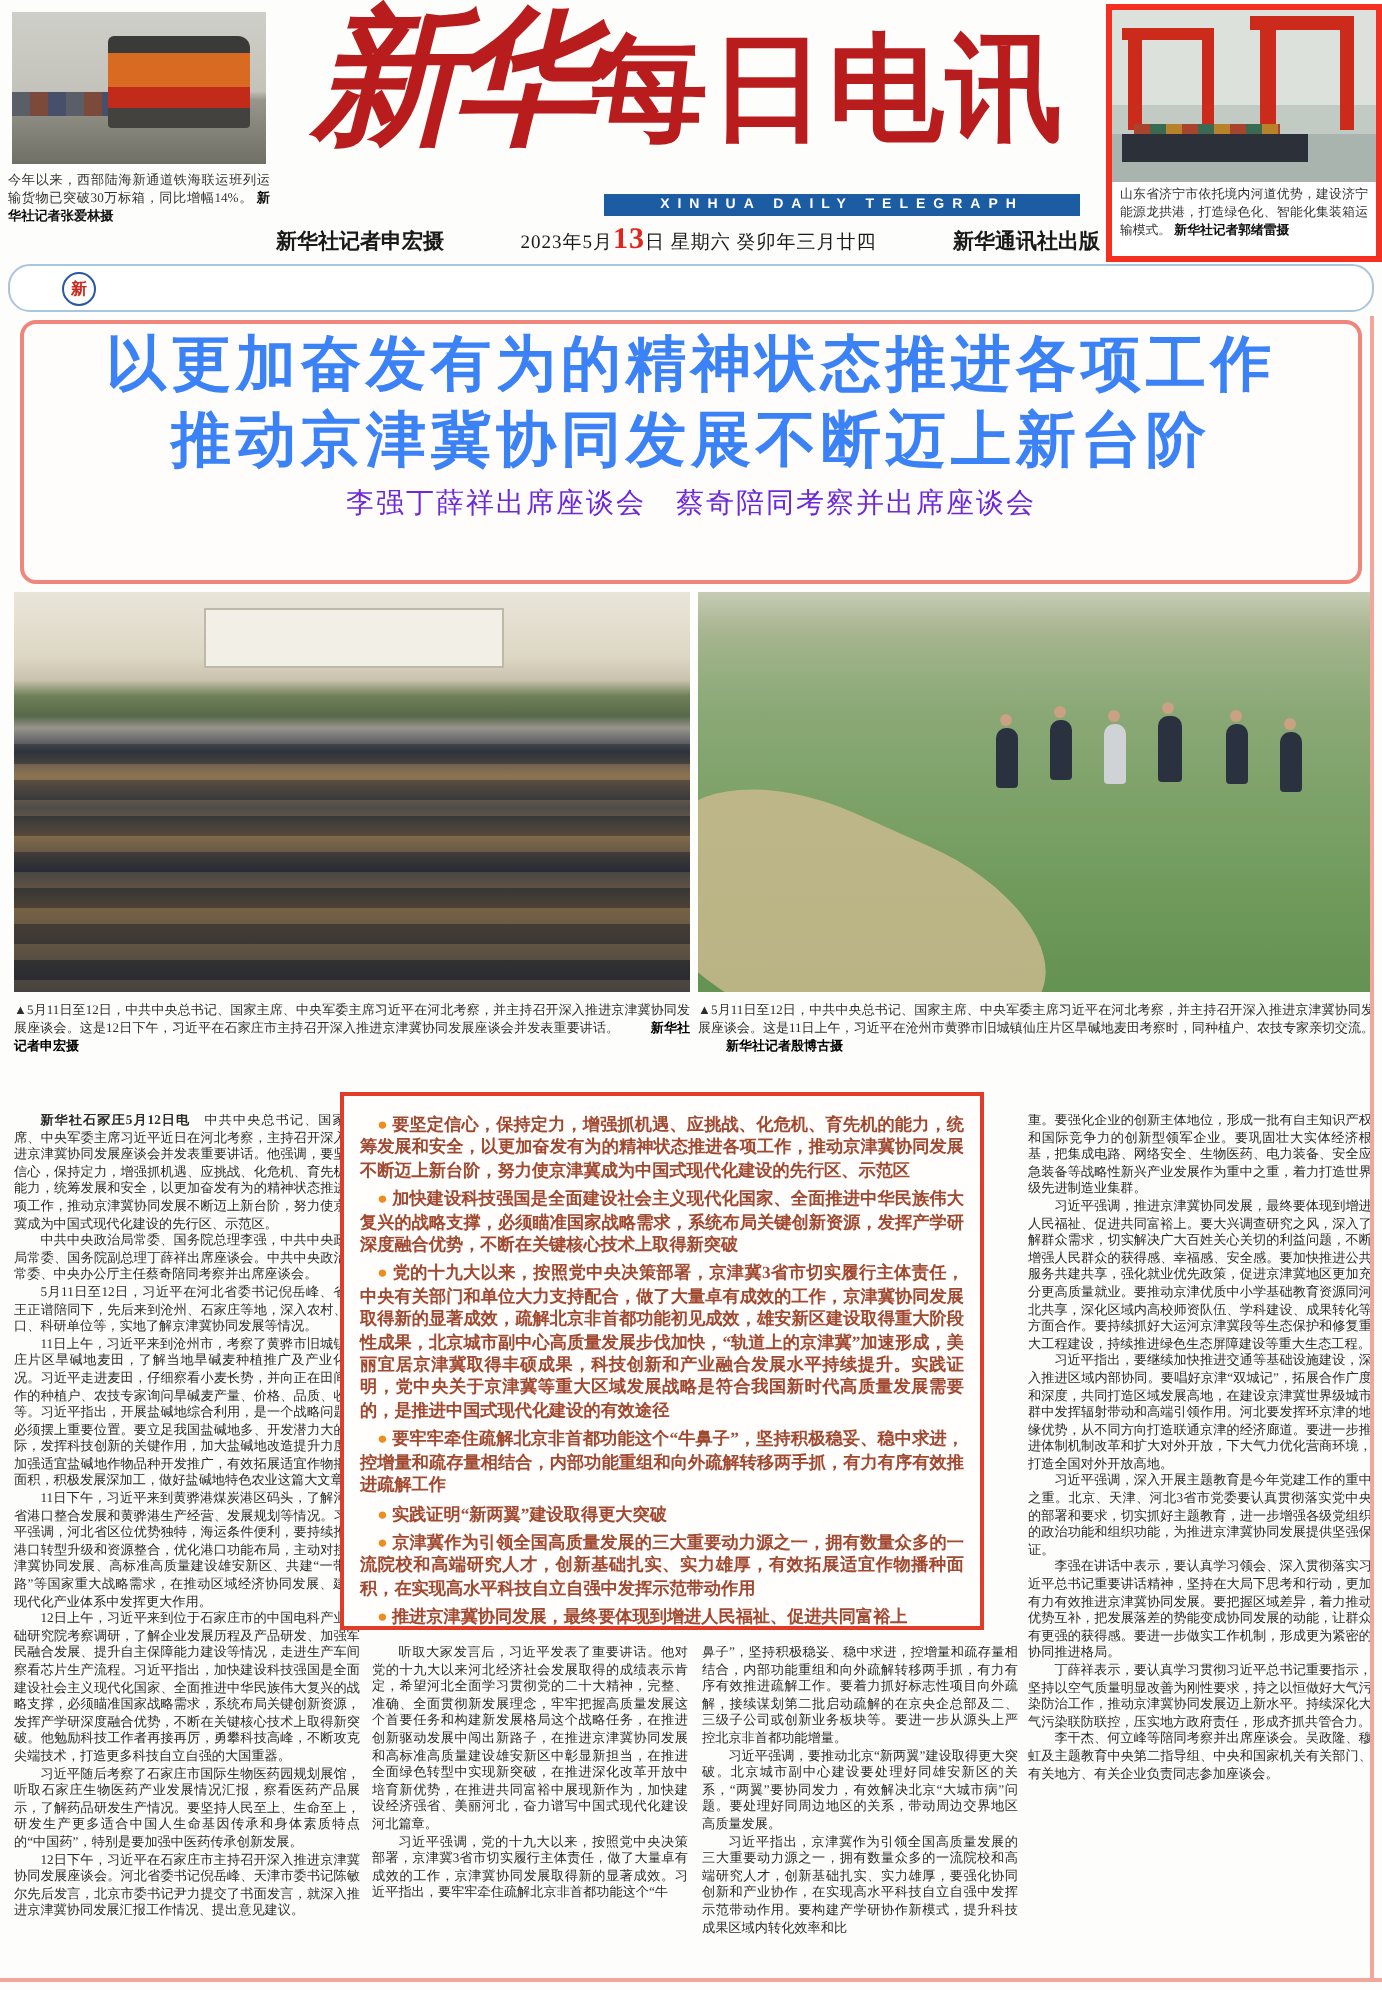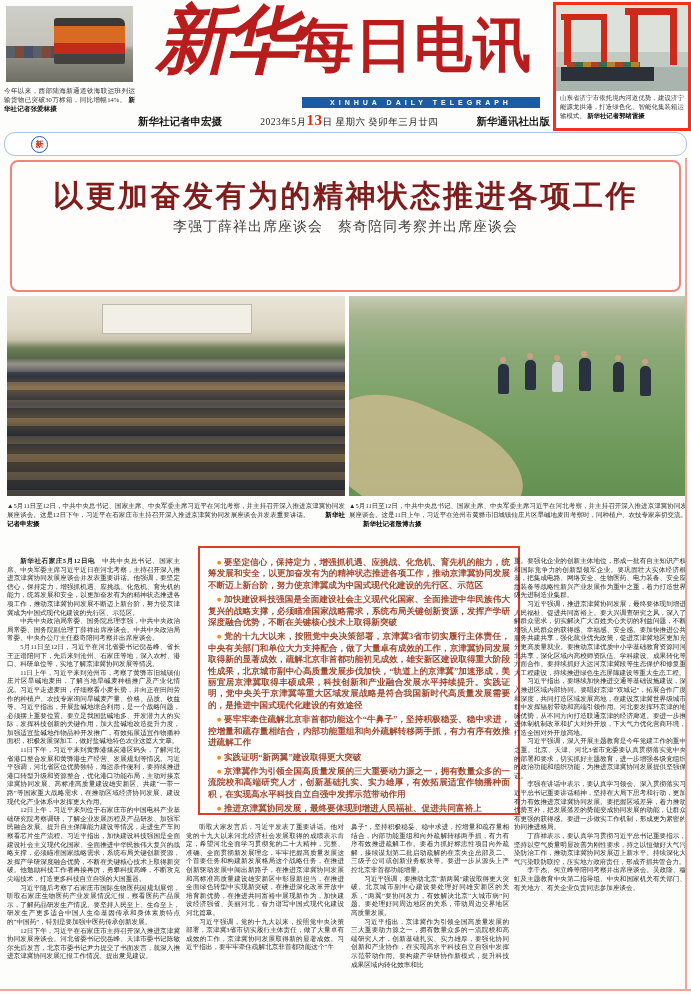--- a/index.html
+++ b/index.html
@@ -34,22 +34,22 @@
   #port-caption{padding:3px 4px 0 4px;font-size:6.4px;line-height:8.8px;text-align:justify;color:#333;}
   #port-caption b{color:#111;}
   
   #infobar{left:4px;top:132px;width:681px;height:22px;border:1px solid #a9c4dd;border-radius:11px;display:flex;align-items:center;background:#fff;}
   #xinhua-emblem{width:15px;height:15px;border:1.6px solid #2a56a5;border-radius:50%;margin-left:26px;display:flex;align-items:center;justify-content:center;color:#d0261c;font-size:8px;font-weight:bold;}
   #infobar-text{flex:1;text-align:center;font-size:7.8px;color:#333;letter-spacing:.3px;}
   #infobar-text .red{color:#e3241d;font-weight:bold;}
   
   #headline-box{left:10px;top:160px;width:667px;height:128px;border:2px solid #f0867b;border-radius:8px;text-align:center;background:#fffdfc;}
   #kicker{margin-top:7px;font-size:16.5px;font-weight:bold;color:#111;letter-spacing:.5px;}
-  .headline-line{font-size:30px;font-weight:900;color:#7f1d1d;letter-spacing:2.5px;line-height:35px;margin-top:16px;}
-  #deck{margin-top:5px;font-size:14px;color:#404040;letter-spacing:1px;}
+  .headline-line{font-size:30px;font-weight:900;color:#3b82f6;letter-spacing:2.5px;line-height:35px;margin-top:3px;}
+  #deck{margin-top:5px;font-size:14px;color:#6d28d9;letter-spacing:1px;}
   
   #photo-left{left:7px;top:296px;width:338px;height:200px;overflow:hidden;
     background:linear-gradient(180deg,#e9e5d9 0%,#ddd7c5 16%,#c9c3ad 22%,#6e7f58 26%,#57694a 31%,#98948c 34%,#3c414b 40%,#8a7253 46%,#373d47 54%,#7a6548 61%,#30363f 70%,#6b5a42 79%,#2b3039 100%);}
   .meeting-screen{position:absolute;left:28%;top:4%;width:44%;height:14%;background:#f2efe6;border:1px solid #bdb8a8;}
   .meeting-rows{position:absolute;left:0;top:38%;width:100%;height:62%;background:repeating-linear-gradient(180deg,rgba(20,24,32,.35) 0 10px,rgba(150,120,80,.25) 10px 18px);}
   #photo-right{left:349px;top:296px;width:338px;height:200px;overflow:hidden;
     background:linear-gradient(180deg,#c6ccb4 0%,#aab694 9%,#9db287 15%,#8aa876 30%,#7da269 52%,#6f9a5c 76%,#649253 100%);}
   .field-path{position:absolute;left:-8%;bottom:-12%;width:60%;height:55%;background:#c9ba8e;transform:rotate(24deg);border-radius:40%;opacity:.85;}
   .person{position:absolute;width:11px;height:30px;background:#2a3240;border-radius:5px 5px 2px 2px;}
   .person:before{content:"";position:absolute;left:2.5px;top:-7px;width:6px;height:6px;border-radius:50%;background:#caa182;}
@@ -62,21 +62,21 @@
   
   .bodycol{font-size:6.6px;line-height:8.6px;color:#2b2b2b;overflow:hidden;}
   .para{margin:0;text-indent:2em;text-align:justify;}
   .para.noindent{text-indent:0;}
   #col1{left:7px;top:557px;width:173px;height:431px;}
   #col2{left:186px;top:823px;width:158px;height:165px;}
   #col3{left:351px;top:823px;width:158px;height:165px;}
   #col4{left:514px;top:557px;width:172px;height:431px;}
   #col1 .lead b{font-weight:bold;}
   
-  #bullet-box{left:198px;top:546px;width:322px;height:269px;border:2px solid #e23c28;background:#fffefc;padding:9px 8px;box-sizing:border-box;overflow:hidden;}
+  #bullet-box{left:170px;top:546px;width:322px;height:269px;border:2px solid #e23c28;background:#fffefc;padding:9px 8px;box-sizing:border-box;overflow:hidden;}
   .bullet-item{margin:0 0 3px 0;text-indent:1em;text-align:justify;font-size:8.6px;line-height:11.4px;font-weight:bold;color:#a24a31;}
   .bullet-item:before{content:"● ";color:#f08b1e;}
   
   #frame-right{left:685px;top:158px;width:2px;height:832px;background:#f2a59b;}
   #frame-bottom{left:0;top:989px;width:691px;height:2px;background:#f2a59b;}
 </style>
 </head>
 <body>
 
 <div class="abs" id="train-photo">
@@ -121,20 +121,21 @@
     <b>新华社记者郭绪雷摄</b>
   </div>
 </div>
 
 <div class="abs" id="infobar">
   <div id="xinhua-emblem">新</div>
 </div>
 
 <div class="abs" id="headline-box">
   <div class="headline-line">以更加奋发有为的精神状态推进各项工作</div>
+  <div class="headline-line">推动京津冀协同发展不断迈上新台阶</div>
   <div id="deck">李强丁薛祥出席座谈会　蔡奇陪同考察并出席座谈会</div>
 </div>
 
 <div class="abs" id="photo-left">
   <div class="meeting-screen"></div>
   <div class="meeting-rows"></div>
 </div>
 <div class="abs" id="photo-right">
   <div class="field-path"></div>
   <div class="person" style="left:44%;top:34%;"></div>

